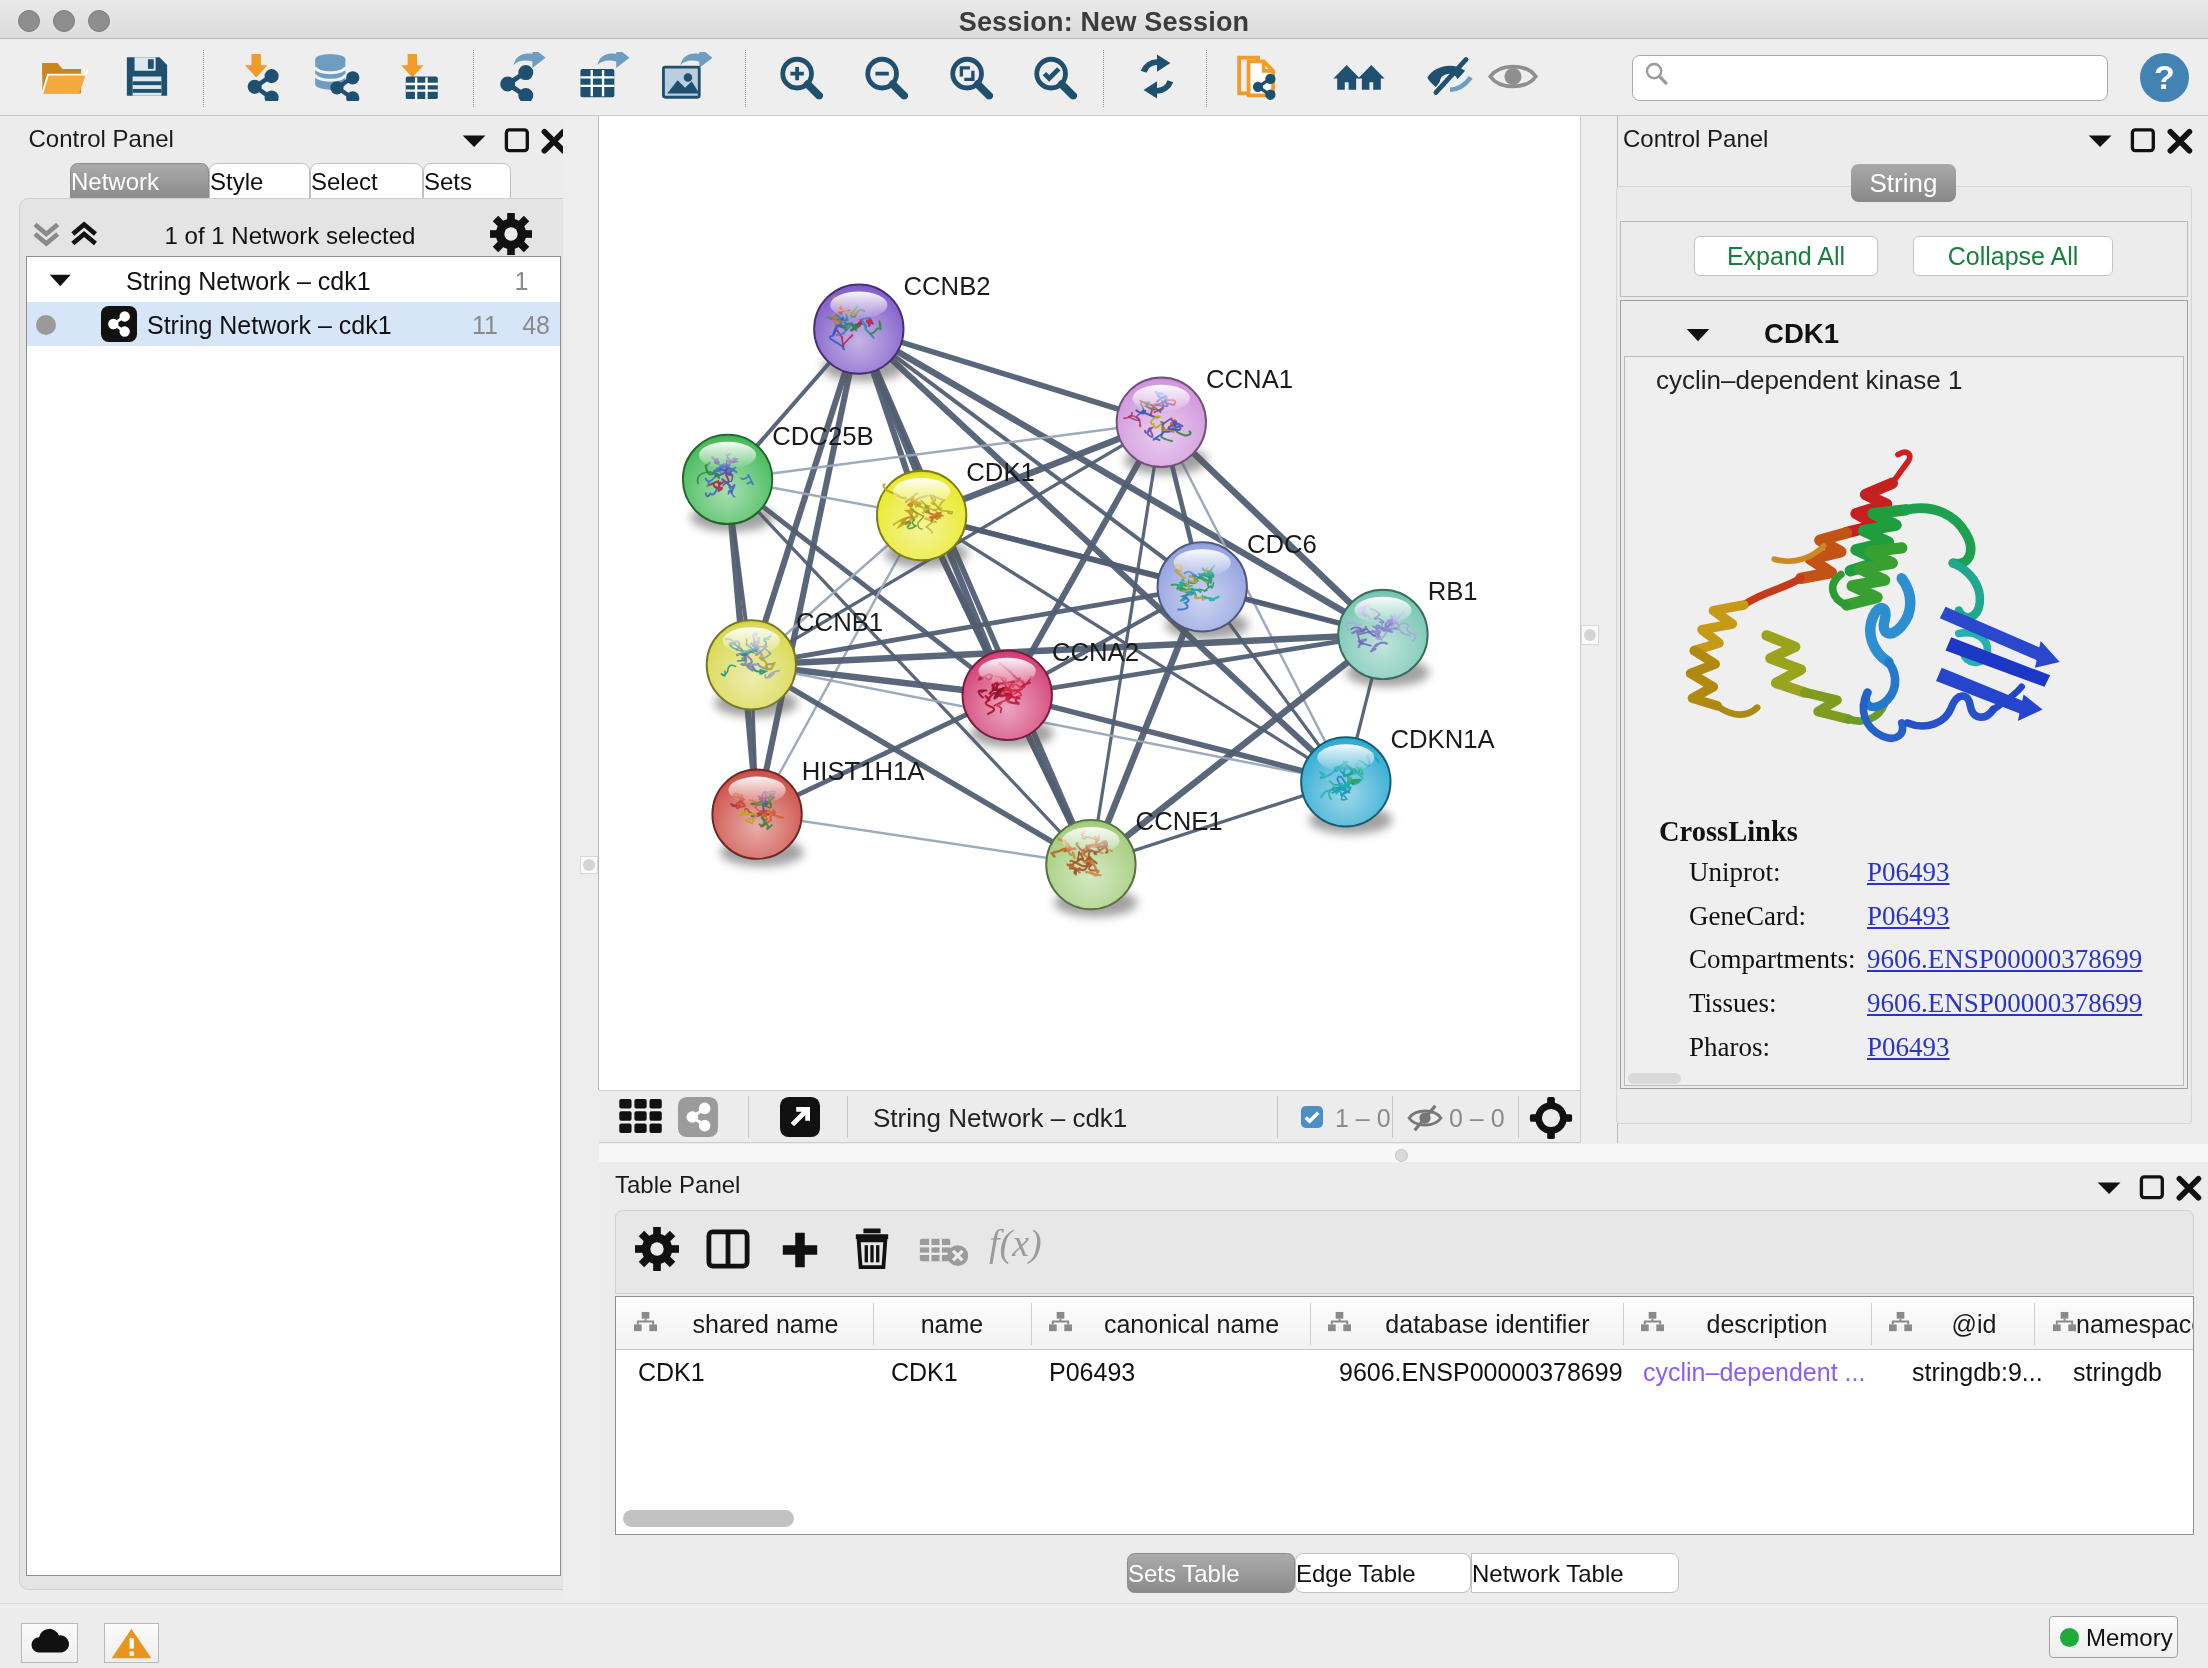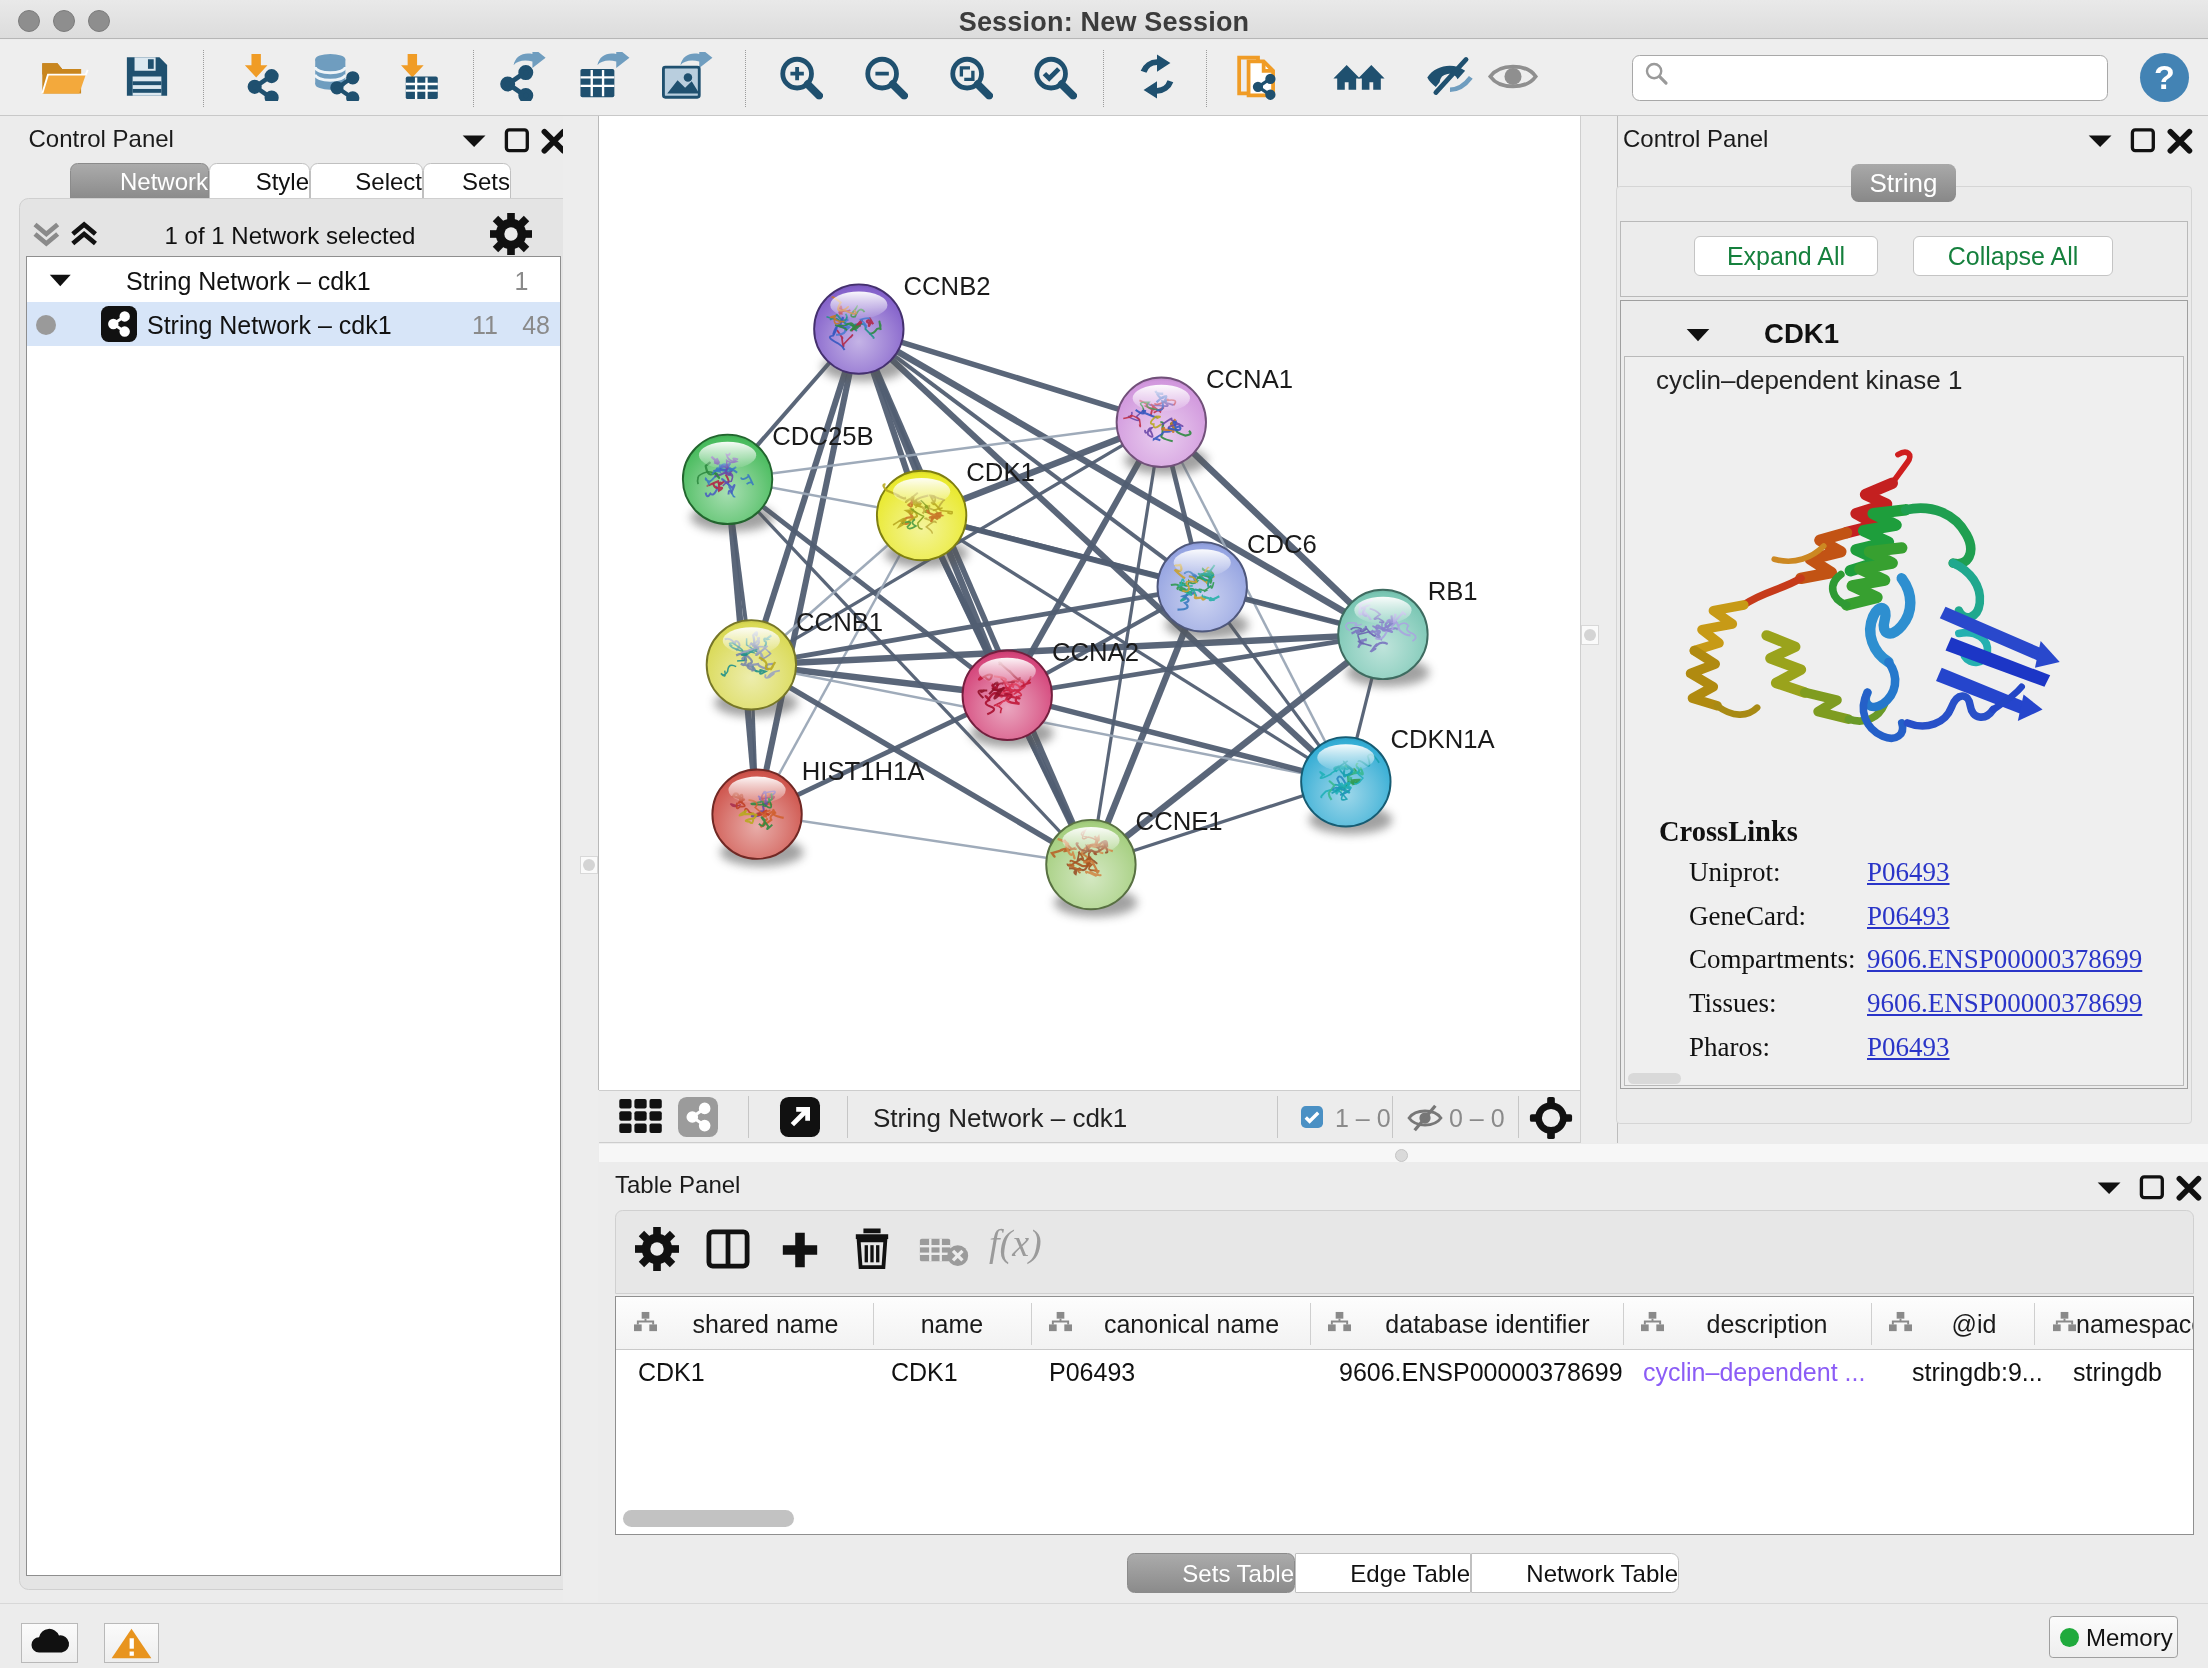--- a/index.html
+++ b/index.html
@@ -6,21 +6,21 @@
 .abs { position:absolute; }
 .titlebar { left:0; top:0; width:2208px; height:39px; background:linear-gradient(#e9e9e9,#dcdcdc); border-bottom:1px solid #b6b6b6; }
 .tl { width:22px; height:22px; border-radius:50%; background:#8e8e8e; border:1px solid #7c7c7c; top:9.5px; }
 .title { width:100%; text-align:center; top:6.7px; font-size:27px; font-weight:700; color:#3c3c3c; letter-spacing:0.2px;}
 .toolbar { left:0; top:40px; width:2208px; height:76px; background:#eeeeee; border-bottom:1px solid #c8c8c8; }
 .tbi { position:absolute; top:50%; transform:translate(-50%,-50%); }
 .tbsep { position:absolute; top:9.5px; height:57px; width:0; border-left:1.9px dotted #9b9b9b; }
 .searchbox { position:absolute; left:1632px; top:15px; width:476px; height:46px; background:#fff; border:1.9px solid #a8a8a8; border-radius:7.6px; }
 .help { position:absolute; left:2140px; top:13.3px; width:49px; height:49px; border-radius:50%; background:#4383b4; color:#fff; font-size:34px; font-weight:700; text-align:center; line-height:49px; }
 .panel-title { font-size:24px; color:#1a1a1a; }
-.tab { display:inline-block; text-align:right; font-size:24px; color:#111; background:#ffffff; border:1px solid #c0c0c0; border-radius:7.6px 7.6px 0 0; }
+.tab { display:inline-block; text-align:left; font-size:24px; color:#111; background:#ffffff; border:1px solid #c0c0c0; border-radius:7.6px 7.6px 0 0; }
 .tabsel { background:linear-gradient(#ababab,#8b8b8b); color:#fff; border-color:#8b8b8b; }
 .btn { background:#fff; border:1.9px solid #c4c4c4; border-radius:6px; font-size:25px; color:#15803d; text-align:center; }
 a.lnk { color:#2a35c8; text-decoration:underline; }
 </style></head>
 <body>
 
 <div class="abs titlebar"></div>
 <div class="abs tl" style="left:18px;"></div>
 <div class="abs tl" style="left:53px;"></div>
 <div class="abs tl" style="left:88px;"></div>
@@ -835,21 +835,21 @@
 <div class="abs" style="left:2076px; top:1310px; width:117px; text-align:center; font-size:25px; color:#1a1a1a; overflow:hidden; white-space:nowrap;">namespace</div>
 <div class="abs" style="left:638px; top:1358px; font-size:25px; color:#111; white-space:nowrap;">CDK1</div>
 <div class="abs" style="left:891px; top:1358px; font-size:25px; color:#111; white-space:nowrap;">CDK1</div>
 <div class="abs" style="left:1049px; top:1358px; font-size:25px; color:#111; white-space:nowrap;">P06493</div>
 <div class="abs" style="left:1339px; top:1358px; font-size:25px; color:#111; white-space:nowrap;">9606.ENSP00000378699</div>
 <div class="abs" style="left:1643px; top:1358px; font-size:25px; color:#8b5cf6; white-space:nowrap;">cyclin–dependent ...</div>
 <div class="abs" style="left:1912px; top:1358px; font-size:25px; color:#111; white-space:nowrap;">stringdb:9...</div>
 <div class="abs" style="left:2073px; top:1358px; font-size:25px; color:#111; white-space:nowrap;">stringdb</div>
 <div class="abs" style="left:623px; top:1510px; width:171px; height:17px; background:#c2c2c2; border-radius:8.6px;"></div>
 <div class="abs" style="left:1127px; top:1553px;">
-<div class="tab tabsel" style="width:168px; height:40px; line-height:40px; border-radius:7.6px;">Sets Table</div><div class="tab" style="width:176px; height:40px; line-height:40px; border-radius:1px;">Edge Table</div><div class="tab" style="width:208px; height:40px; line-height:40px; border-radius:0 7.6px 7.6px 0;">Network Table</div>
+<div class="tab tabsel" style="width:168px; height:40px; line-height:40px; border-radius:7.6px;">Sets Table</div><div class="tab" style="width:176px; height:40px; line-height:40px; border-radius:8px;">Edge Table</div><div class="tab" style="width:208px; height:40px; line-height:40px; border-radius:0 7.6px 7.6px 0;">Network Table</div>
 </div>
 
 <div class="abs" style="left:0px; top:1603px; width:2208px; height:66px; background:#ececec; border-top:1px solid #d8d8d8;"></div>
 <div class="abs" style="left:21px; top:1623px; width:57px; height:40px; background:linear-gradient(#fbfbfb,#eeeeee); border:1px solid #b9b9b9;">
 <svg width="55" height="38" viewBox="0 0 58 40">
       <path d="M18 30 a8 8 0 0 1 0 -16 a11 11 0 0 1 21 -2 a8 8 0 0 1 3 18 Z" fill="#111"></path>
     </svg></div>
 <div class="abs" style="left:104px; top:1623px; width:55px; height:40px; background:linear-gradient(#fbfbfb,#eeeeee); border:1px solid #b9b9b9;">
 <svg width="53" height="38" viewBox="0 0 56 40">
       <path d="M28 5 L49 36 H7 Z" fill="#e8941e"></path>

